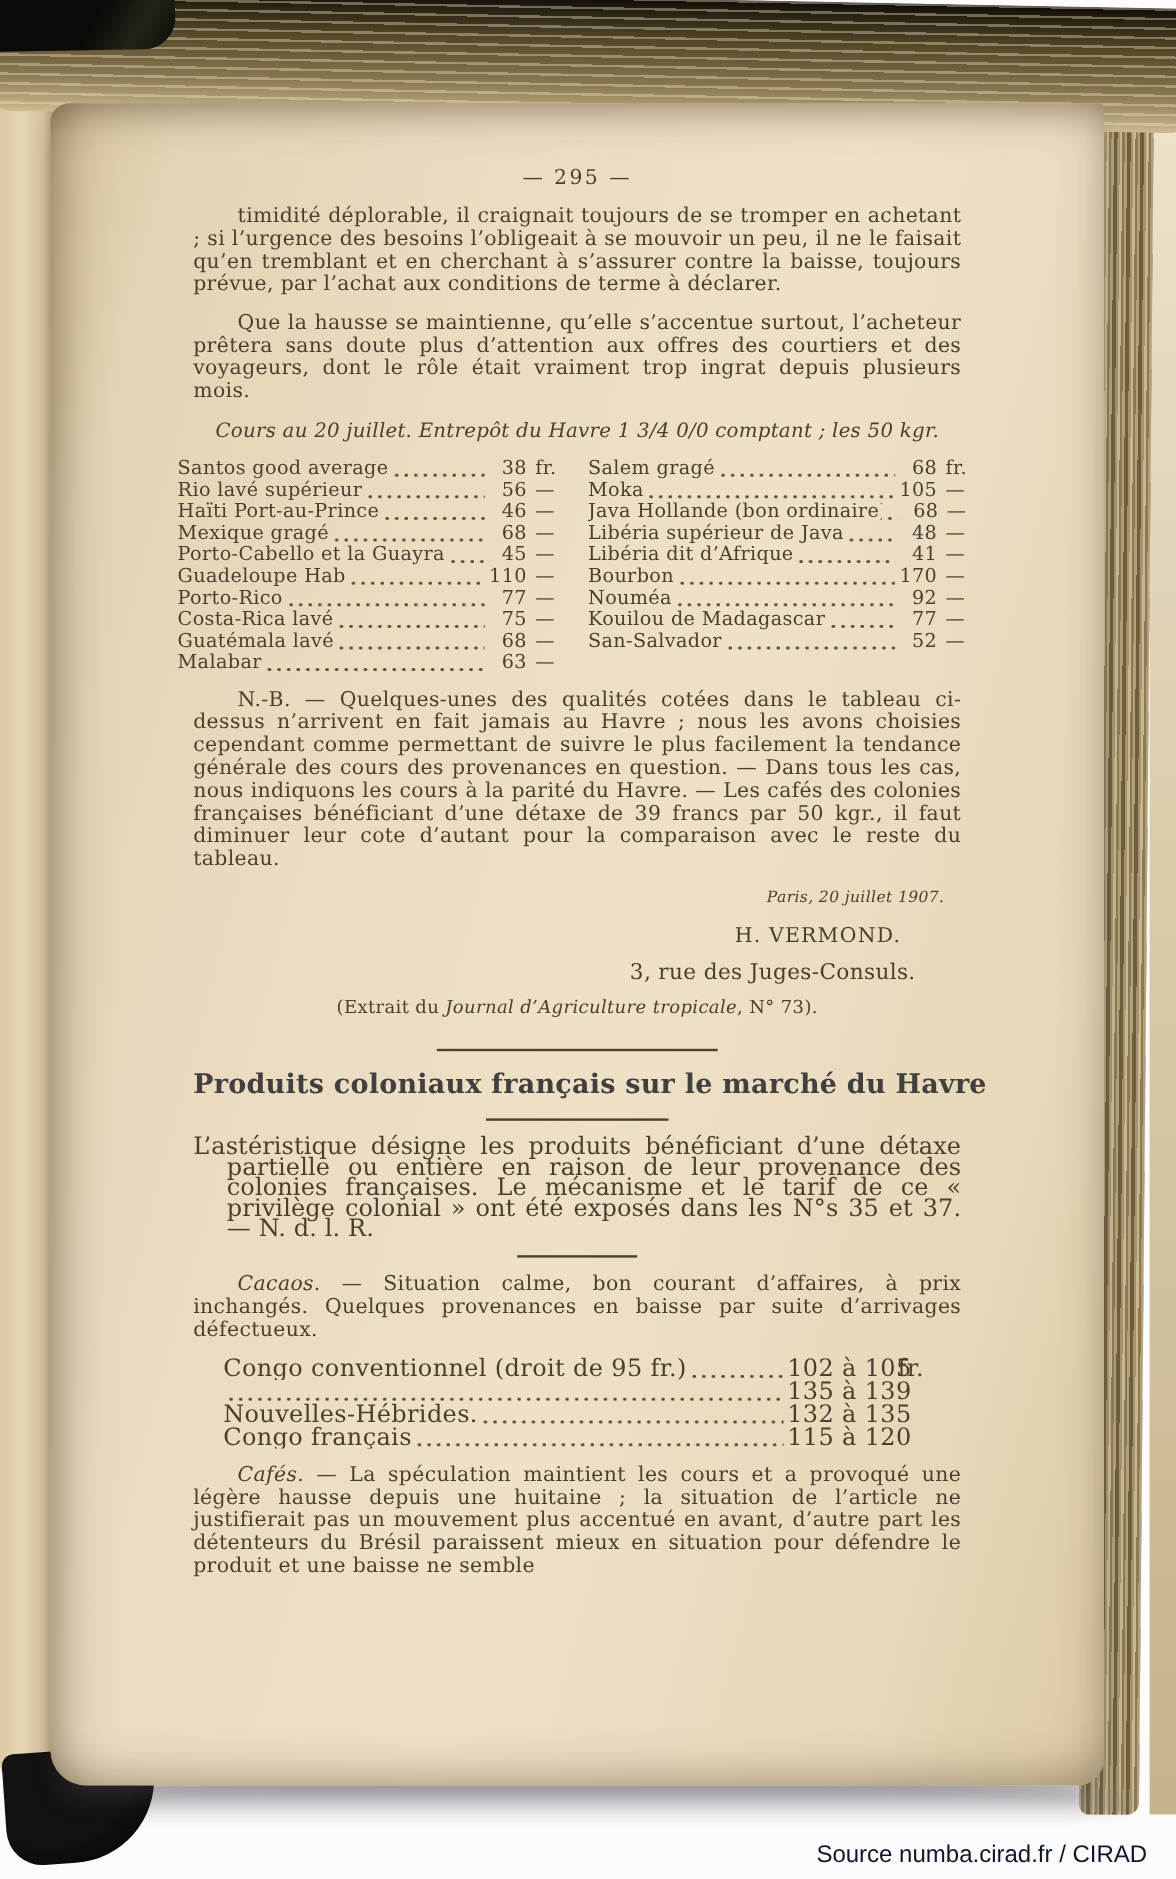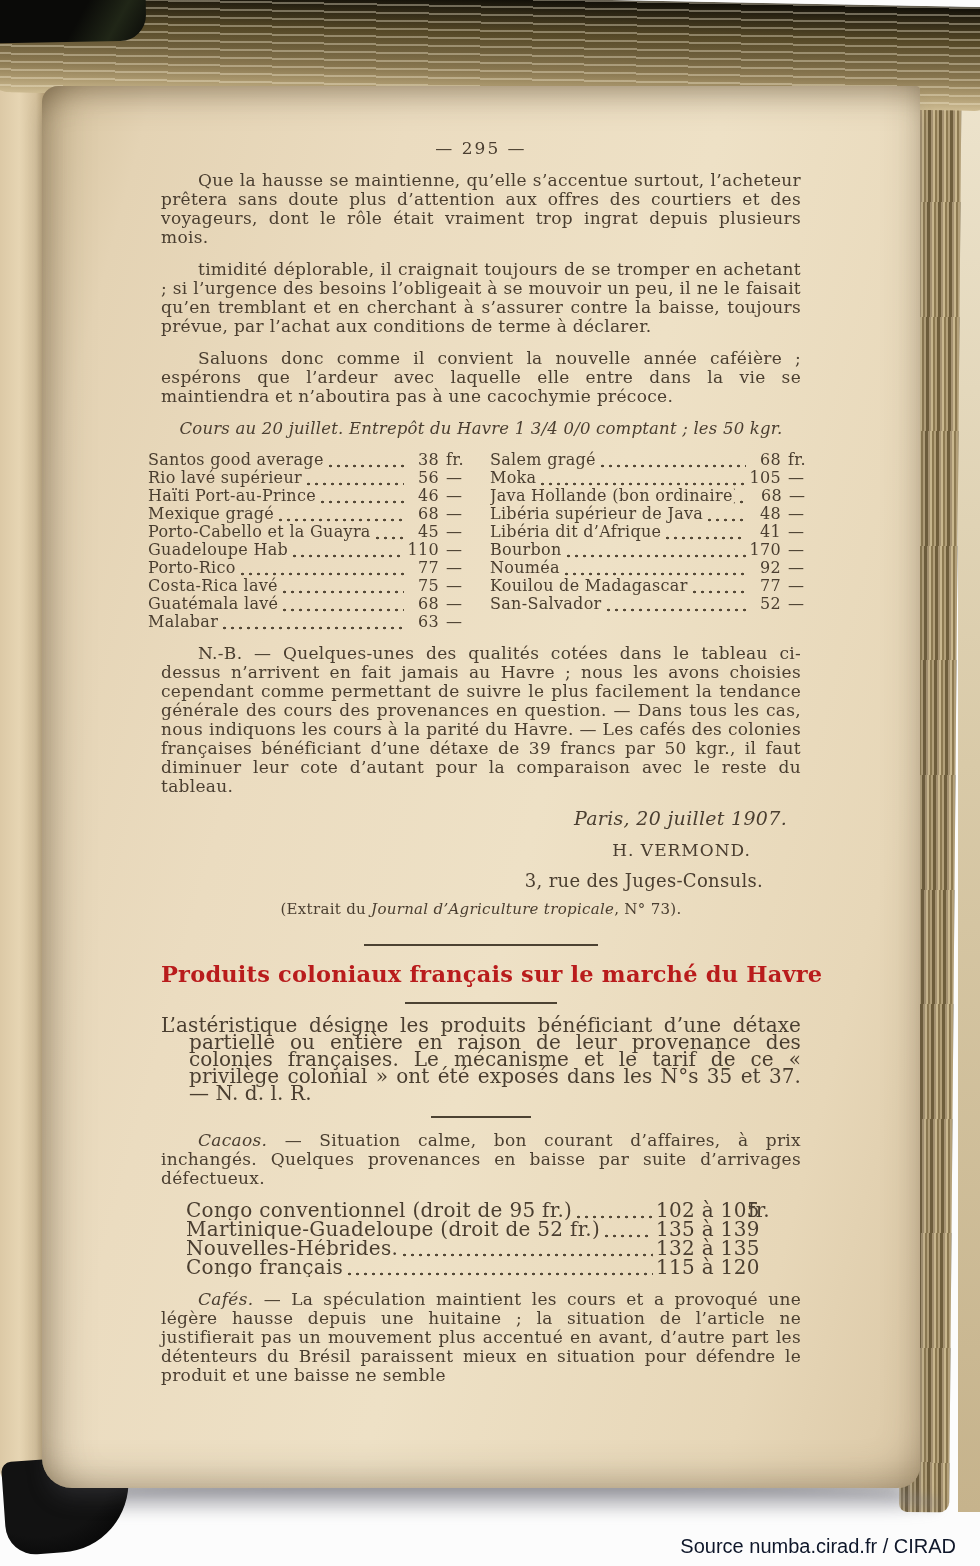--- a/index.html
+++ b/index.html
@@ -72,29 +72,29 @@
   .pt-col{ flex:1 1 0;min-width:0; }
   .trow{ display:flex;align-items:flex-end; }
   .tlabel{ white-space:nowrap;overflow:hidden; }
   .dots{
     flex:1 1 10px;height:14px;margin:0 3px 1px 4px;
     background:radial-gradient(circle at 2.5px 2px,#564a38 1.2px,rgba(0,0,0,0) 1.6px) 0 100% / 8px 4px repeat-x;
   }
   .tval{ width:32px;text-align:right;white-space:nowrap; }
   .tunit{ width:26px;padding-left:7px;white-space:nowrap; }
   .nb{ margin-top:7px; }
-  .dateline{ margin-top:2px;text-align:right;padding-right:14px;font-style:italic;font-size:19px; }
+  .dateline{ margin-top:2px;text-align:right;padding-right:14px;font-style:italic;font-size:13px; }
   .sig{ margin-top:6px;text-align:right;padding-right:50px;letter-spacing:1px; }
   .addr{ margin-top:4px;text-align:right;padding-right:38px;font-size:18px;line-height:15px; }
   .extrait{ margin-top:20px;text-align:center;font-size:15px;line-height:17px; }
   .hr{ height:2px;background:#4c4232;border:0; }
   .hr1{ width:234px;margin:26px auto 0; }
   .art-title{
     margin-top:48px;text-align:left;font-weight:bold;font-size:22.5px;line-height:30px;
-    color:#b91c1c;letter-spacing:.2px;white-space:nowrap;
+    color:#404040;letter-spacing:.2px;white-space:nowrap;
   }
   .art-sub{ margin-top:18px;text-align:center;font-style:italic;font-size:17px;line-height:23px; }
   .hr2{ width:152px;margin:5px auto 0; }
   .art-note{
     margin-top:20px;font-size:20px;line-height:17px;letter-spacing:.1px;
     padding-left:28px;text-indent:-28px;
   }
   .hr3{ width:100px;margin:14px auto 0; }
   .section{ margin-top:22px; }
   .lead{ font-style:italic; }
@@ -116,23 +116,22 @@
   <div class="right-edges"></div>
   <div class="top-edges"></div>
   <div class="corner-dark"></div>
   <div class="floor-shadow"></div>
   <div class="bottom-dark"></div>
   <div class="page"></div>
 
   <div class="content">
     <p class="page-num">— 295 —</p>
 
+    <p class="indent p-first">timidité déplorable, il craignait toujours de se tromper en achetant ; si l’urgence des besoins l’obligeait à se mouvoir un peu, il ne le faisait qu’en tremblant et en cherchant à s’assurer contre la baisse, toujours prévue, par l’achat aux conditions de terme à déclarer.</p>
     <p class="indent">Que la hausse se maintienne, qu’elle s’accentue surtout, l’acheteur prêtera sans doute plus d’attention aux offres des courtiers et des voyageurs, dont le rôle était vraiment trop ingrat depuis plusieurs mois.</p>
-    <p class="indent p-first">timidité déplorable, il craignait toujours de se tromper en achetant ; si l’urgence des besoins l’obligeait à se mouvoir un peu, il ne le faisait qu’en tremblant et en cherchant à s’assurer contre la baisse, toujours prévue, par l’achat aux conditions de terme à déclarer.</p>
-    <p class="indent">Saluons donc comme il convient la nouvelle année caféière ; espérons que l’ardeur avec laquelle elle entre dans la vie se maintiendra et n’aboutira pas à une cacochymie précoce.</p>
 
     <p class="caption">Cours au 20 juillet. Entrepôt du Havre 1 3/4 0/0 comptant ; les 50 kgr.</p>
 
     <div class="price-table">
       <div class="pt-col">
 
           <div class="trow">
             <span class="tlabel">Santos good average</span>
             <span class="dots"></span>
             <span class="tval">38</span>
@@ -292,21 +291,20 @@
     <div class="cacao-list">
 
         <div class="trow">
           <span class="tlabel">Congo conventionnel (droit de 95 fr.)</span>
           <span class="dots"></span>
           <span class="tval">102 à 105</span>
           <span class="tunit">fr.</span>
         </div>
 
         <div class="trow">
-          <span class="tlabel">Martinique-Guadeloupe (droit de 52 fr.)</span>
           <span class="dots"></span>
           <span class="tval">135 à 139</span>
           <span class="tunit"></span>
         </div>
 
         <div class="trow">
           <span class="tlabel">Nouvelles-Hébrides.</span>
           <span class="dots"></span>
           <span class="tval">132 à 135</span>
           <span class="tunit"></span>

